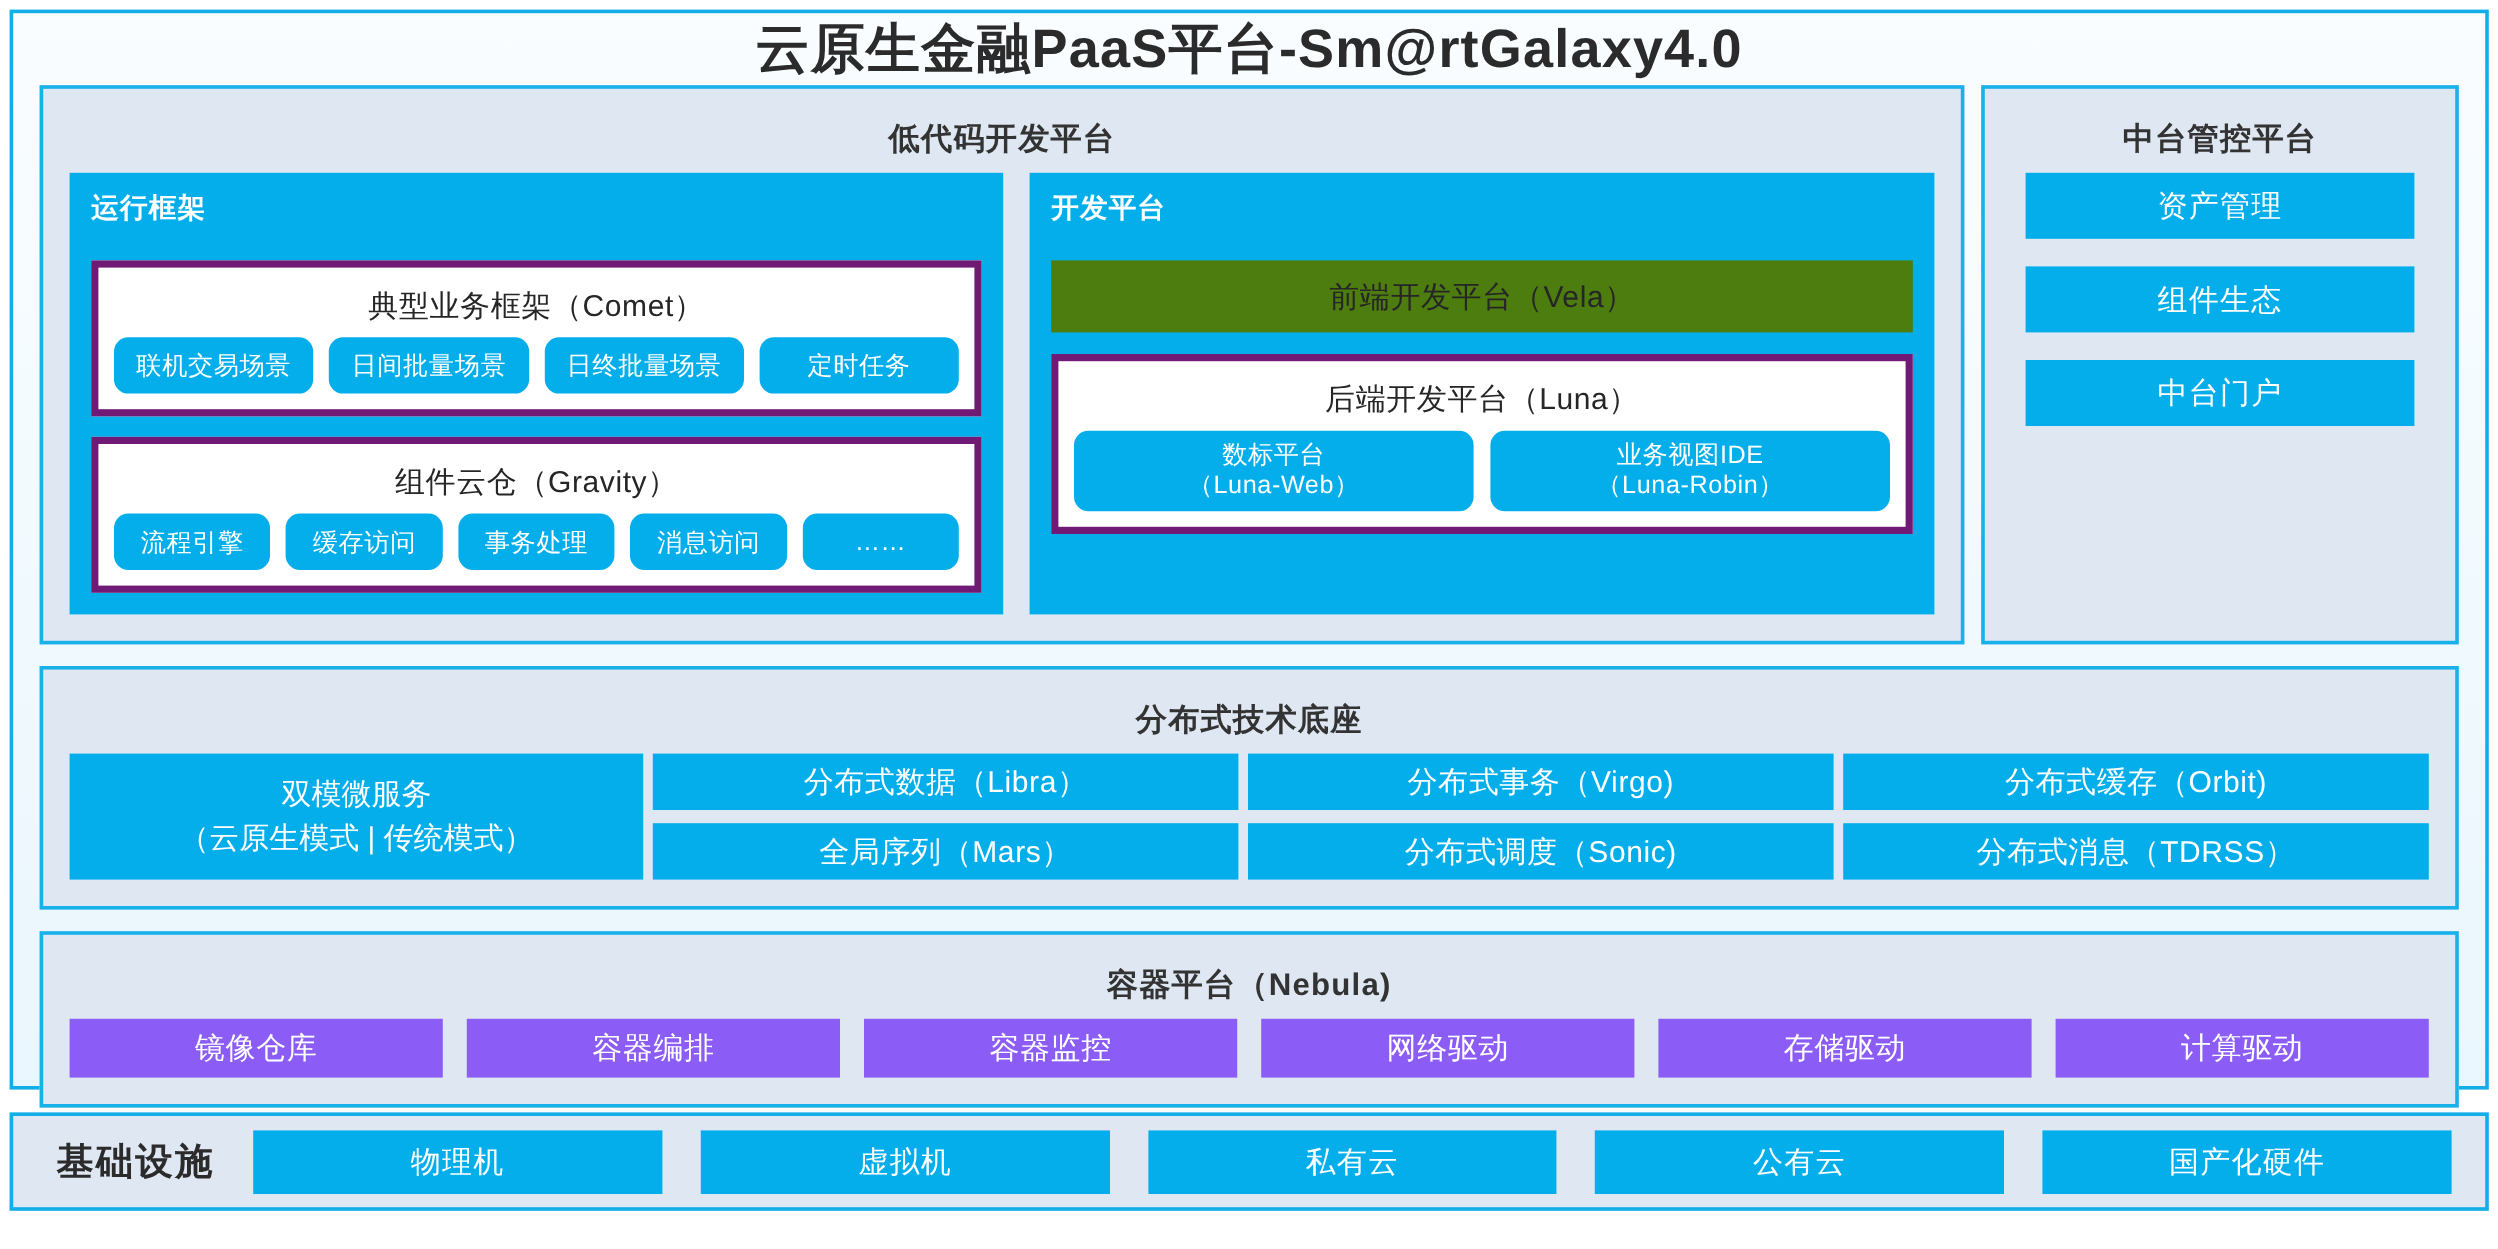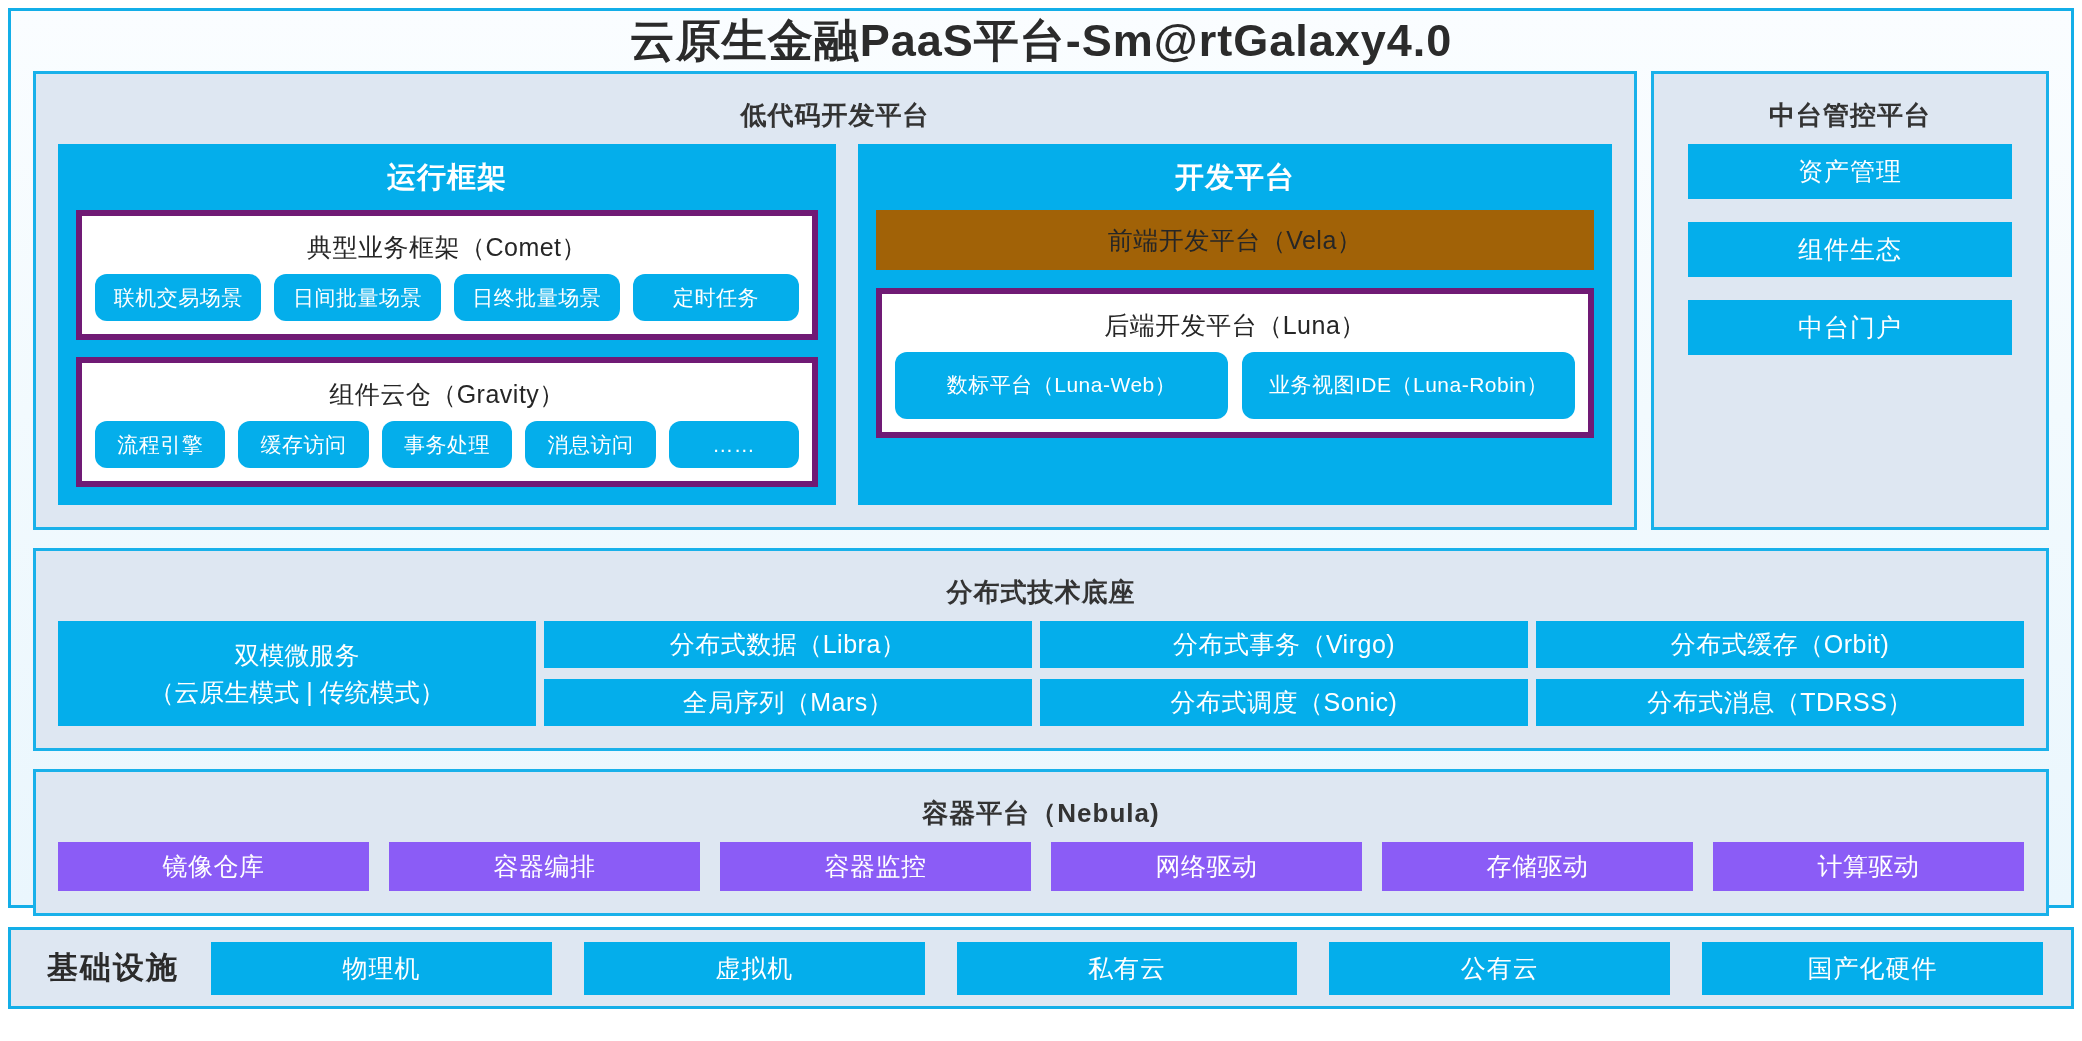--- a/index.html
+++ b/index.html
@@ -74,24 +74,24 @@
 
   
   .bluecard{
     background:#04AEEB;
     box-sizing:border-box;
     display:flex;flex-direction:column;
     padding:0 18px 18px 18px;
   }
   .bluecard-title{
     color:#ffffff;
-    font-size:29px;
+    font-size:23px;
     font-weight:700;
-    text-align:center;
-    padding:14px 0 12px 0;
+    text-align:left;
+    padding:14px 0 28px 0;
     letter-spacing:1px;
   }
 
   
   .whitebox{
     background:#ffffff;
     border:6px solid #701a75;
     box-sizing:border-box;
     padding:9px 13px 13px 13px;
     display:flex;flex-direction:column;
@@ -119,32 +119,32 @@
     border-radius:12px;
   }
 
   
   .runtime{flex:0 0 778px;width:778px;}
   .runtime .whitebox + .whitebox{margin-top:17px;}
 
   
   .devplat{flex:1 1 auto;}
   .vela{
-    background:#a16207;
+    background:#4d7c0f;
     height:60px;
     display:flex;align-items:center;justify-content:center;
     font-size:25px;color:#262626;
     box-sizing:border-box;
     letter-spacing:0.5px;
   }
   .luna{margin-top:18px;}
   .luna .chip-row{gap:14px;}
   .chip.two-line{
     height:67px;
-    flex-direction:row;
+    flex-direction:column;
     line-height:1.15;
     font-size:21px;
   }
   .chip.two-line .sub{font-size:21px;}
 
   
   .mgmt{flex:1 1 auto;}
   .mgmt-body{
     padding:0 34px 22px 34px;
     display:flex;flex-direction:column;

